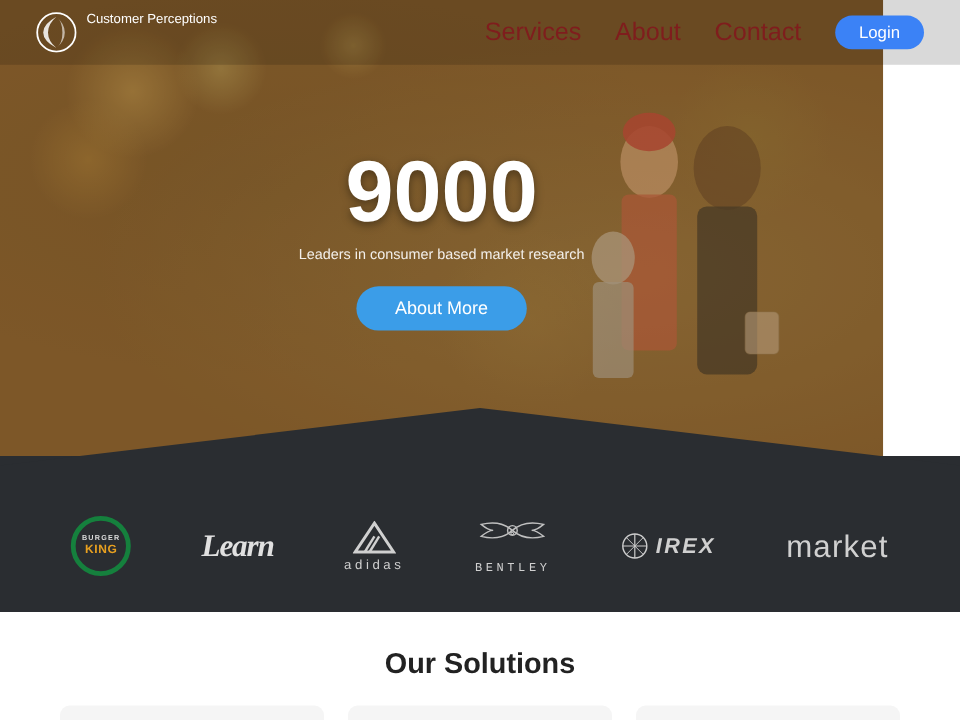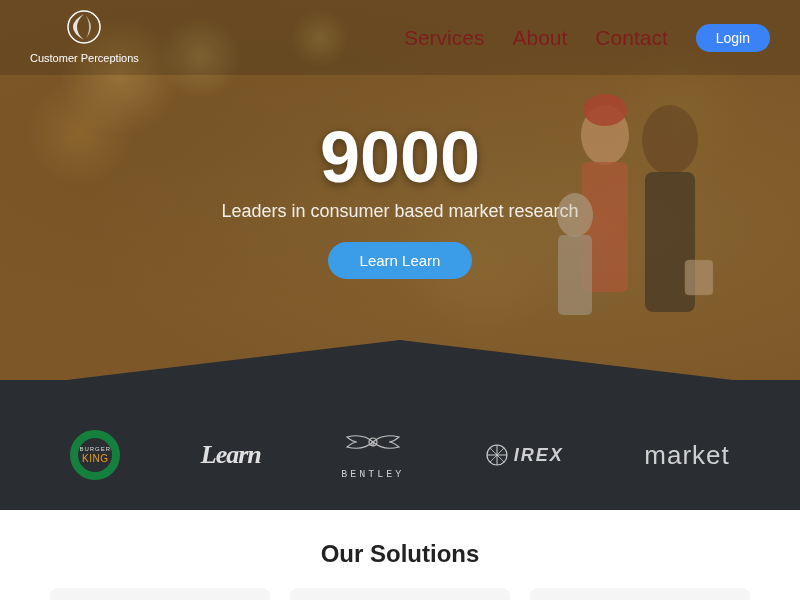--- a/index.html
+++ b/index.html
@@ -11,23 +11,21 @@
       top: 0; left: 0; right: 0;
       z-index: 10;
       display: flex;
       align-items: center;
       justify-content: space-between;
       padding: 10px 30px;
       background: rgba(0,0,0,0.15);
     }
     .logo-area {
       display: flex;
-      align-items: center;
       gap: 8px;
-      flex-direction: column;
     }
     .logo-icon {
       width: 34px;
       height: 34px;
     }
     .logo-text {
       color: #fff;
       font-size: 11px;
       font-weight: 400;
       line-height: 1.2;
@@ -51,21 +49,21 @@
       border-radius: 20px;
       padding: 6px 20px;
       font-size: 14px;
       cursor: pointer;
       font-weight: 500;
     }
 
     
     .hero {
       position: relative;
-      width: 800px;
+      width: 736px;
       height: 380px;
       overflow: hidden;
     }
     
     .hero-scene {
       position: absolute;
       top: 0; left: 0; right: 0; bottom: 0;
       background:
         radial-gradient(ellipse at 70% 60%, rgba(220,180,100,0.4) 0%, transparent 60%),
         radial-gradient(ellipse at 30% 40%, rgba(150,110,50,0.3) 0%, transparent 50%);
@@ -107,21 +105,21 @@
       line-height: 1;
       text-shadow: 0 2px 8px rgba(0,0,0,0.4);
     }
     .hero-tagline {
       font-size: 26px;
       font-weight: 700;
       margin-top: 4px;
       text-shadow: 0 1px 6px rgba(0,0,0,0.4);
     }
     .hero-subtitle {
-      font-size: 18px;
+      font-size: 12px;
       font-weight: 300;
       margin-top: 8px;
       opacity: 0.9;
     }
     .learn-more-btn {
       display: inline-block;
       margin-top: 20px;
       background: #3b9de8;
       color: #fff;
       border: none;
@@ -167,28 +165,28 @@
       color: #fff;
       font-size: 13px;
       font-weight: 600;
       letter-spacing: 0.5px;
     }
     
     .bk-logo {
       width: 50px;
       height: 50px;
       border-radius: 50%;
-      border: 8px solid #15803d;
+      border: 4px solid #15803d;
       display: flex;
       flex-direction: column;
       align-items: center;
       justify-content: center;
       font-size: 8px;
       color: #fff;
-      font-weight: 400;
+      font-weight: 700;
       text-align: left;
       line-height: 1.1;
     }
     
     .disney-text {
       font-size: 26px;
       font-style: italic;
       font-weight: 700;
       color: #e0e0e0;
       letter-spacing: -1px;
@@ -302,38 +300,48 @@
 
       <ellipse cx="115" cy="155" rx="18" ry="22" fill="rgba(200,190,180,0.75)"></ellipse>
       <rect x="98" y="175" width="34" height="80" rx="5" fill="rgba(180,180,180,0.7)"></rect>
 
       <rect x="225" y="200" width="28" height="35" rx="4" fill="rgba(220,200,180,0.6)" stroke="rgba(150,130,100,0.5)" stroke-width="1"></rect>
     </svg>
   </div>
   <div class="hero-content">
     <div class="hero-number">9000</div>
     <div class="hero-subtitle">Leaders in consumer based market research</div>
-    <button class="learn-more-btn">Learn Learn</button>
+    <button class="learn-more-btn">About More</button>
   </div>
 </div>
 
 <div class="dark-band">
   <div class="brands">
 
     <div class="brand-item">
       <div class="bk-logo">
         <span style="font-size:6px;letter-spacing:1px;color:#ddd;">BURGER</span>
         <span style="font-size:10px;color:#e8a020;">KING</span>
       </div>
     </div>
 
     <div class="brand-item">
       <span class="disney-text" style="font-family: Georgia, serif; font-style: italic;">Learn</span>
     </div>
 
+    <div class="brand-item">
+      <div class="adidas-wrap">
+        <svg width="36" height="28" viewBox="0 0 36 28">
+          <polygon points="18,2 34,26 2,26" fill="none" stroke="#d0d0d0" stroke-width="2.5"></polygon>
+          <line x1="10" y1="26" x2="18" y2="13" stroke="#d0d0d0" stroke-width="2"></line>
+          <line x1="14" y1="26" x2="22" y2="13" stroke="#d0d0d0" stroke-width="2"></line>
+        </svg>
+        <span class="adidas-text-label">adidas</span>
+      </div>
+    </div>
 
     <div class="brand-item">
       <div class="bentley-wrap">
         <svg width="60" height="22" viewBox="0 0 60 22">
 
           <path d="M30 11 Q20 2 4 6 Q10 11 14 11 Q10 11 4 16 Q20 20 30 11Z" fill="none" stroke="#c0c0c0" stroke-width="1.2"></path>
           <path d="M30 11 Q40 2 56 6 Q50 11 46 11 Q50 11 56 16 Q40 20 30 11Z" fill="none" stroke="#c0c0c0" stroke-width="1.2"></path>
           <circle cx="30" cy="11" r="4" fill="none" stroke="#c0c0c0" stroke-width="1.2"></circle>
           <text x="30" y="15" text-anchor="middle" font-size="6" fill="#c0c0c0" font-weight="bold">B</text>
         </svg>

